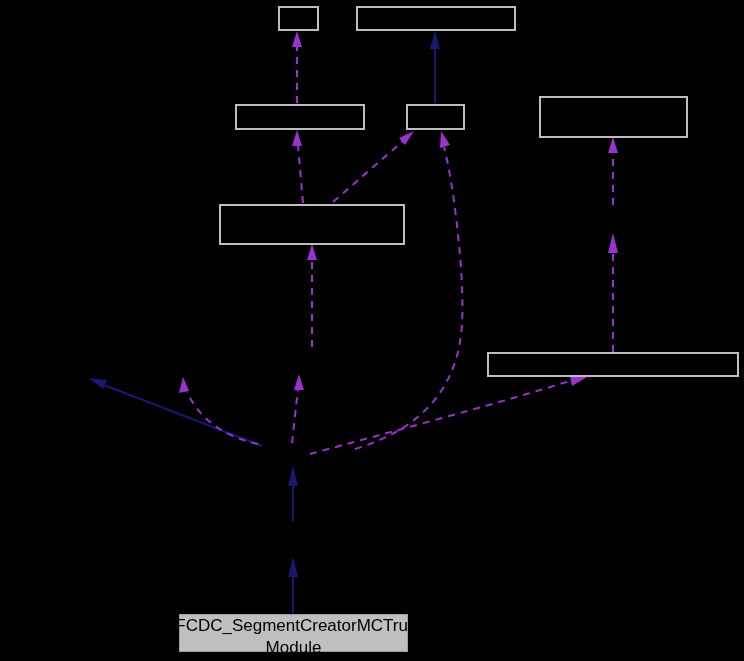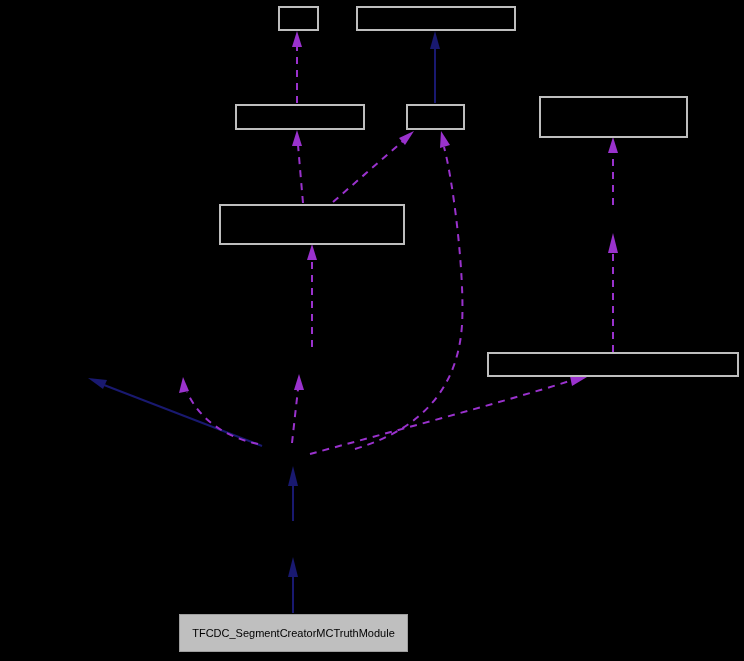--- a/index.html
+++ b/index.html
@@ -15,22 +15,22 @@
   .head-usage{fill:#9a32cd;stroke:none;}
   .head-inherit{fill:#191970;stroke:none;}
   .node{
     position:absolute;box-sizing:border-box;
     border:2px solid #bebebe;background:#000000;
     color:#000000;
   }
   .node .lbl{display:block;width:100%;height:100%;}
   .node-selected{
     background:#bfbfbf;border:1px solid #9e9e9e;
-    display:flex;flex-direction:row;align-items:center;justify-content:center;
-    font-size:11px;line-height:1.3;text-align:center;color:#000000;
+    display:flex;flex-direction:column;align-items:center;justify-content:flex-start;
+    font-size:17px;line-height:1.3;text-align:center;color:#000000;
     white-space:nowrap;
   }
   
   #n-top-small   {left:278px;top:6px;  width:41px; height:25px;}
   #n-top-wide    {left:356px;top:6px;  width:160px;height:25px;}
   #n-mid-left    {left:235px;top:104px;width:130px;height:26px;}
   #n-mid-center  {left:406px;top:104px;width:59px; height:26px;}
   #n-right       {left:539px;top:96px; width:149px;height:42px;}
   #n-upper-large {left:219px;top:204px;width:186px;height:41px;}
   #n-lower-right {left:487px;top:352px;width:252px;height:25px;}

